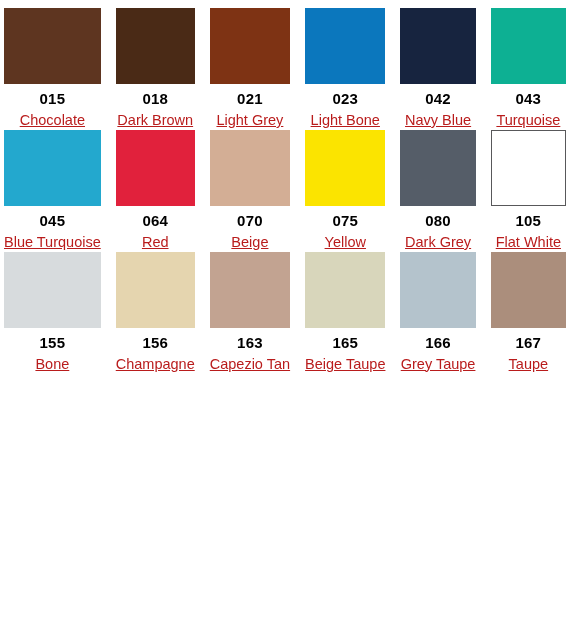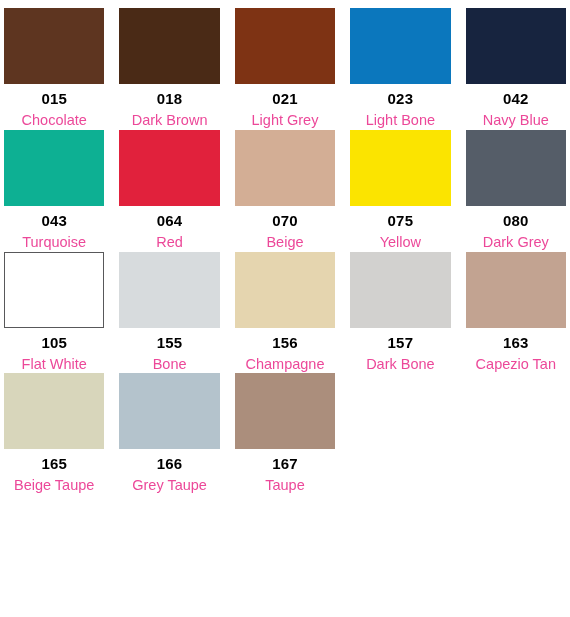--- a/index.html
+++ b/index.html
@@ -12,21 +12,21 @@
     height: 617px;
     font-family: "Liberation Sans", sans-serif;
     -webkit-font-smoothing: antialiased;
   }
   #swatch-chart {
     width: 570px;
     height: 617px;
     box-sizing: border-box;
     padding: 8px 4px 0 4px;
     display: grid;
-    grid-template-columns: repeat(5, 1fr);
+    grid-template-columns: repeat(6, 1fr);
     grid-template-rows: repeat(5, 1fr);
     column-gap: 15px;
     row-gap: 0px;
   }
   .swatch-cell {
     display: flex;
     flex-direction: column;
     align-items: center;
   }
   .swatch-chip {
@@ -42,24 +42,25 @@
     font-size: 15px;
     font-weight: bold;
     color: #000000;
     line-height: 1;
     margin-top: 7px;
     letter-spacing: 0.2px;
   }
   .swatch-name {
     font-size: 14.5px;
     font-weight: normal;
-    color: #ec4899;
+    color: #b91c1c;
     line-height: 1;
     margin-top: 7px;
     white-space: nowrap;
+    text-decoration: underline;
   }
 </style>
 </head>
 <body>
 
 <div id="swatch-chart">
     <div class="swatch-cell">
       <div class="swatch-chip" style="background-color: rgb(94, 53, 32);"></div>
       <div class="swatch-code">015</div>
       <div class="swatch-name">Chocolate</div>
@@ -83,20 +84,25 @@
       <div class="swatch-chip" style="background-color: rgb(23, 36, 63);"></div>
       <div class="swatch-code">042</div>
       <div class="swatch-name">Navy Blue</div>
     </div>
     <div class="swatch-cell">
       <div class="swatch-chip" style="background-color: rgb(13, 176, 147);"></div>
       <div class="swatch-code">043</div>
       <div class="swatch-name">Turquoise</div>
     </div>
     <div class="swatch-cell">
+      <div class="swatch-chip" style="background-color: rgb(35, 168, 206);"></div>
+      <div class="swatch-code">045</div>
+      <div class="swatch-name">Blue Turquoise</div>
+    </div>
+    <div class="swatch-cell">
       <div class="swatch-chip" style="background-color: rgb(225, 33, 60);"></div>
       <div class="swatch-code">064</div>
       <div class="swatch-name">Red</div>
     </div>
     <div class="swatch-cell">
       <div class="swatch-chip" style="background-color: rgb(211, 174, 149);"></div>
       <div class="swatch-code">070</div>
       <div class="swatch-name">Beige</div>
     </div>
     <div class="swatch-cell">
@@ -118,25 +124,20 @@
       <div class="swatch-chip" style="background-color: rgb(215, 219, 221);"></div>
       <div class="swatch-code">155</div>
       <div class="swatch-name">Bone</div>
     </div>
     <div class="swatch-cell">
       <div class="swatch-chip" style="background-color: rgb(229, 213, 175);"></div>
       <div class="swatch-code">156</div>
       <div class="swatch-name">Champagne</div>
     </div>
     <div class="swatch-cell">
-      <div class="swatch-chip" style="background-color: rgb(210, 209, 207);"></div>
-      <div class="swatch-code">157</div>
-      <div class="swatch-name">Dark Bone</div>
-    </div>
-    <div class="swatch-cell">
       <div class="swatch-chip" style="background-color: rgb(194, 163, 145);"></div>
       <div class="swatch-code">163</div>
       <div class="swatch-name">Capezio Tan</div>
     </div>
     <div class="swatch-cell">
       <div class="swatch-chip" style="background-color: rgb(216, 214, 187);"></div>
       <div class="swatch-code">165</div>
       <div class="swatch-name">Beige Taupe</div>
     </div>
     <div class="swatch-cell">

